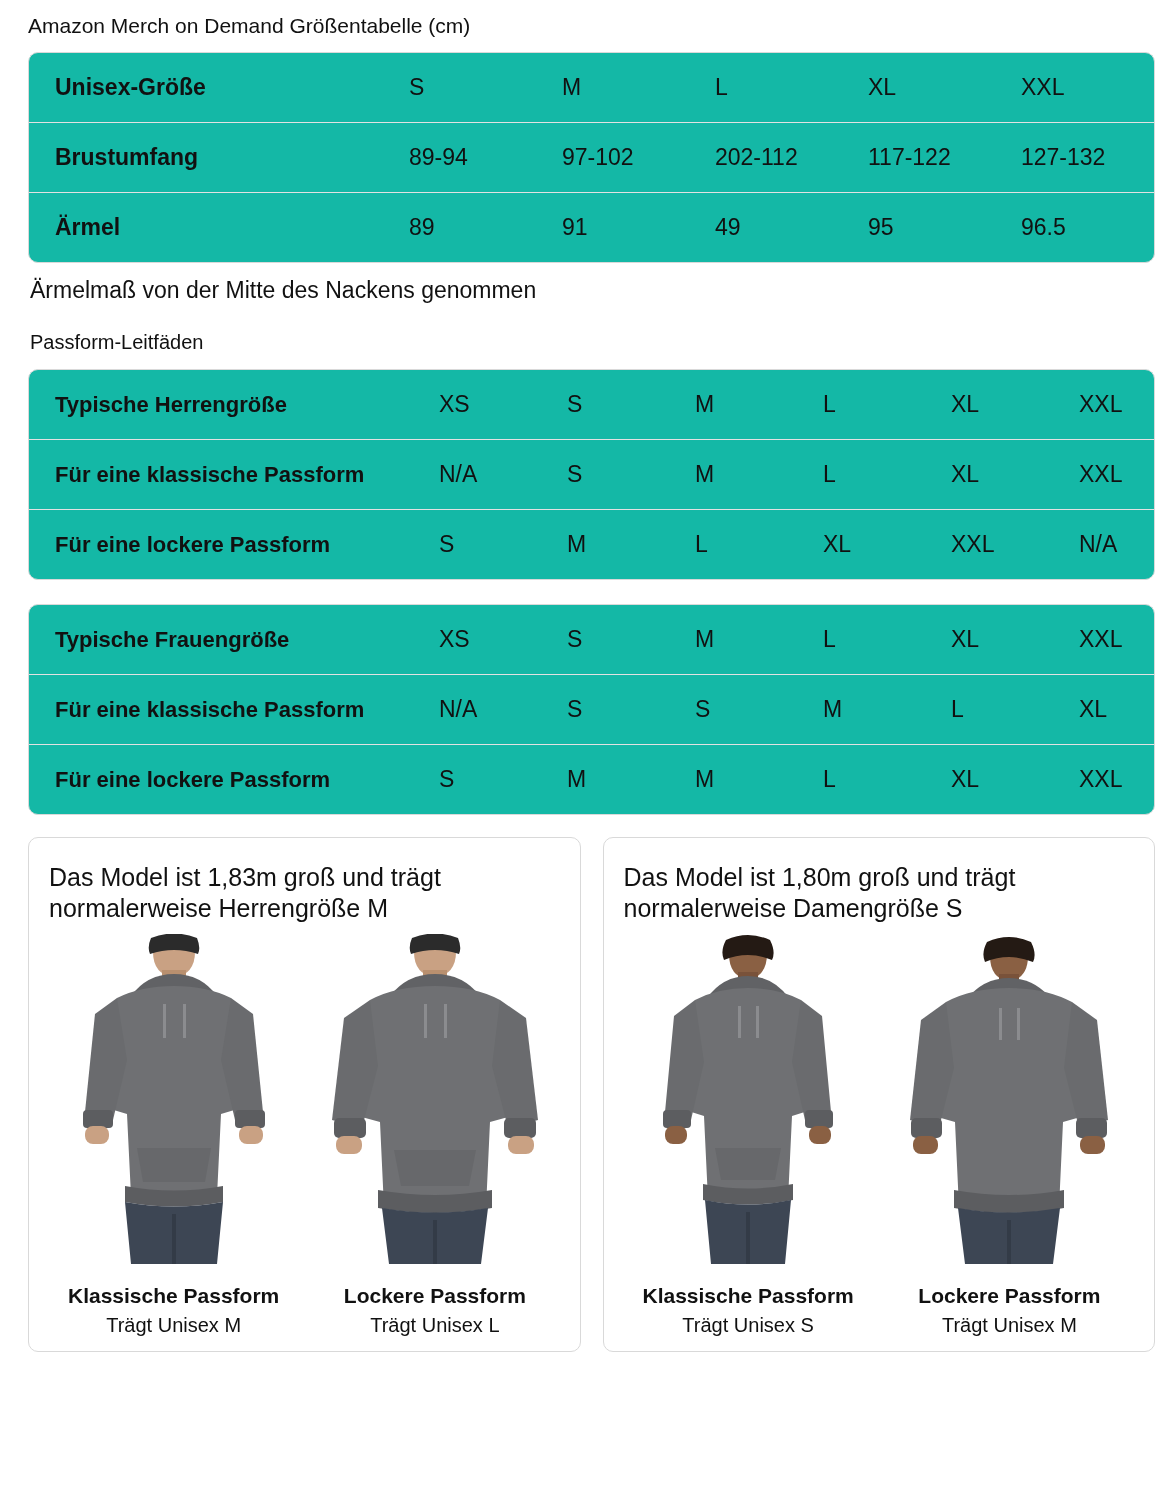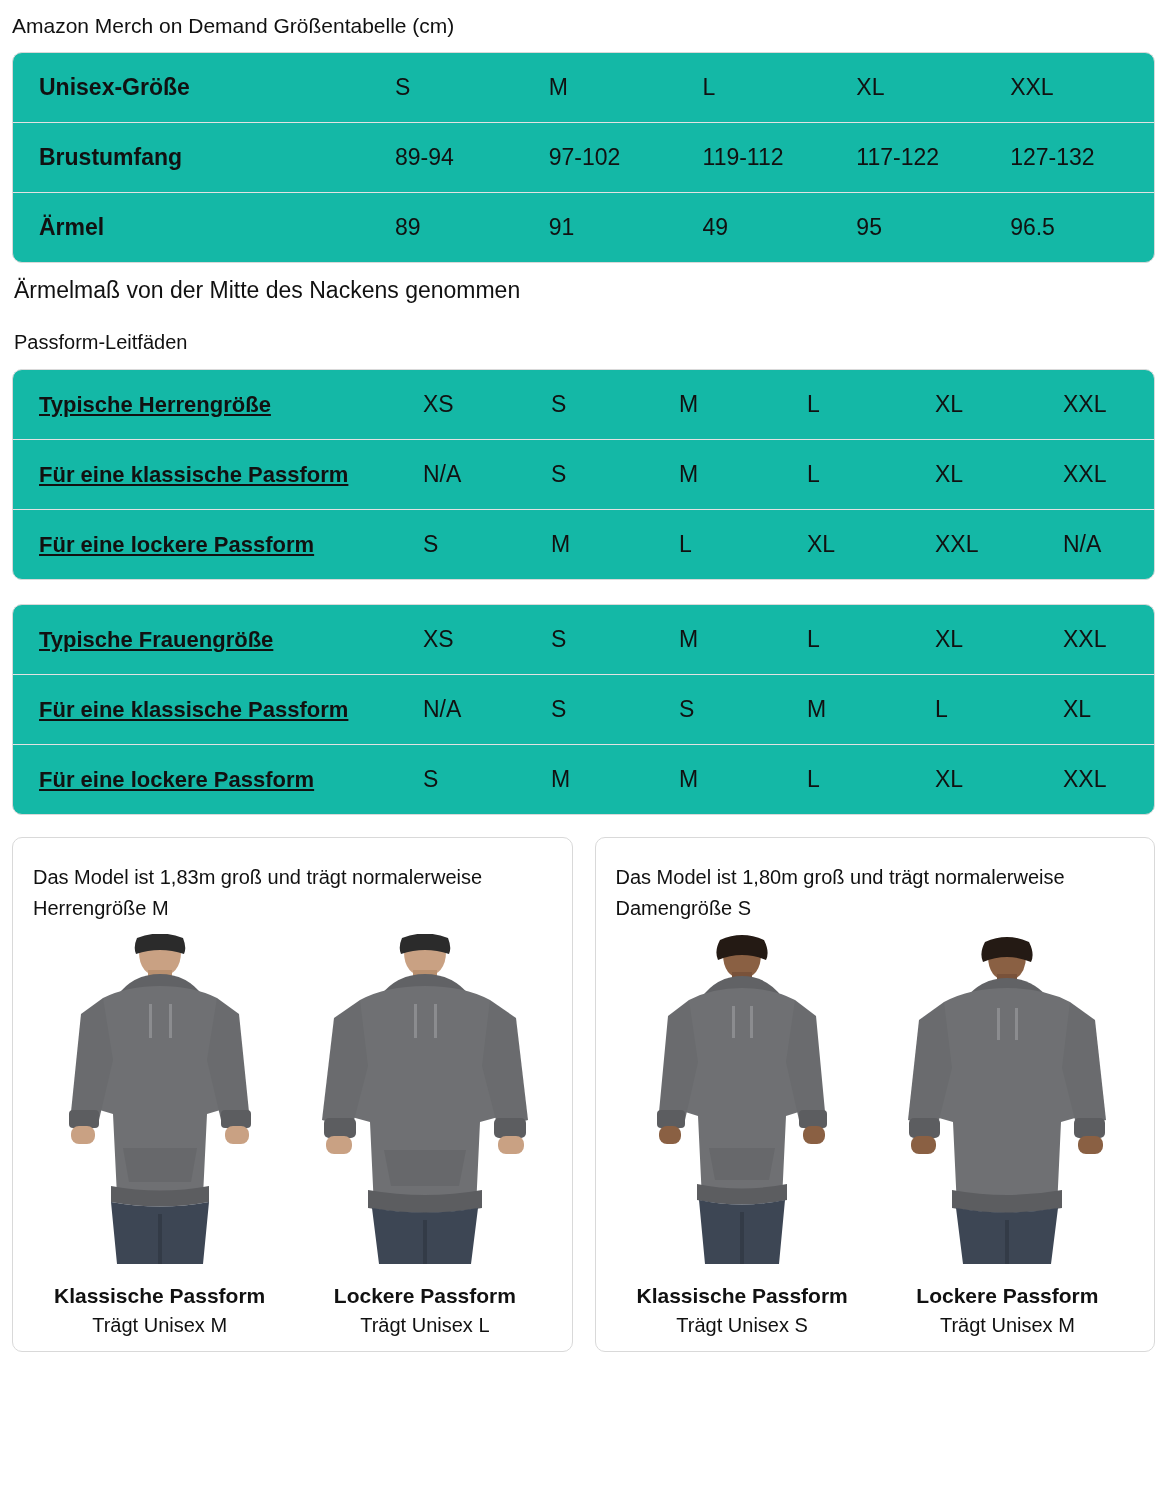--- a/index.html
+++ b/index.html
@@ -10,21 +10,21 @@
   body {
     width: 1167px;
     min-height: 1500px;
     font-family: "Liberation Sans", sans-serif;
     color: #111111;
     -webkit-font-smoothing: antialiased;
   }
   .page {
     width: 1167px;
     box-sizing: border-box;
-    padding: 8px 12px 10px 12px;
+    padding: 8px 12px 10px 28px;
   }
 
   .doc-title {
     font-size: 21px;
     line-height: 28px;
     color: #111111;
     margin: 4px 0 12px 0;
   }
 
   
@@ -59,21 +59,21 @@
 
   
   .t-measure col.c0 { width: 370px; }
   .t-measure col.cx { width: 153px; }
 
   
   .t-fit col.c0 { width: 400px; }
   .t-fit col.cx { width: 128px; }
 
   .t-fit td { height: 68px; font-size: 22px; }
-  .t-fit td.rowhead { font-size: 22px; text-decoration: underline; }
+  .t-fit td.rowhead { font-size: 22px; }
 
   .note {
     font-size: 23px;
     line-height: 26px;
     color: #111111;
     margin: 6px 0 26px 2px;
   }
   .section-label {
     font-size: 20px;
     line-height: 26px;
@@ -90,21 +90,21 @@
   }
   .model-card {
     flex: 1 1 0;
     border: 1px solid #d9d9d9;
     border-radius: 10px;
     box-sizing: border-box;
     padding: 24px 20px 14px 20px;
     background: #fff;
   }
   .model-caption {
-    font-size: 20px;
+    font-size: 25px;
     line-height: 31px;
     color: #111111;
     margin-bottom: 10px;
     min-height: 62px;
   }
   .figures {
     display: flex;
     gap: 12px;
   }
   .figure {
@@ -157,21 +157,21 @@
           <td>S</td>
           <td>M</td>
           <td>L</td>
           <td>XL</td>
           <td>XXL</td>
         </tr>
         <tr>
           <td class="rowhead">Brustumfang</td>
           <td>89-94</td>
           <td>97-102</td>
-          <td>119-112</td>
+          <td>202-112</td>
           <td>117-122</td>
           <td>127-132</td>
         </tr>
         <tr>
           <td class="rowhead">Ärmel</td>
           <td>89</td>
           <td>91</td>
           <td>49</td>
           <td>95</td>
           <td>96.5</td>

